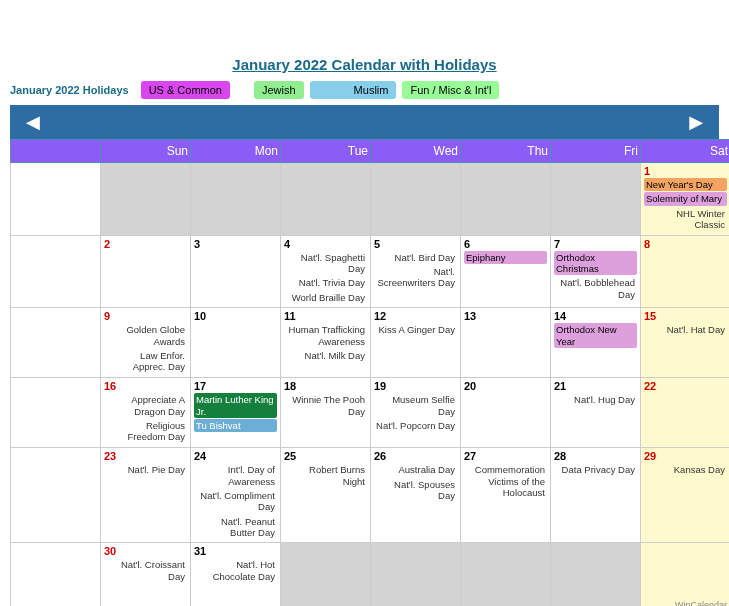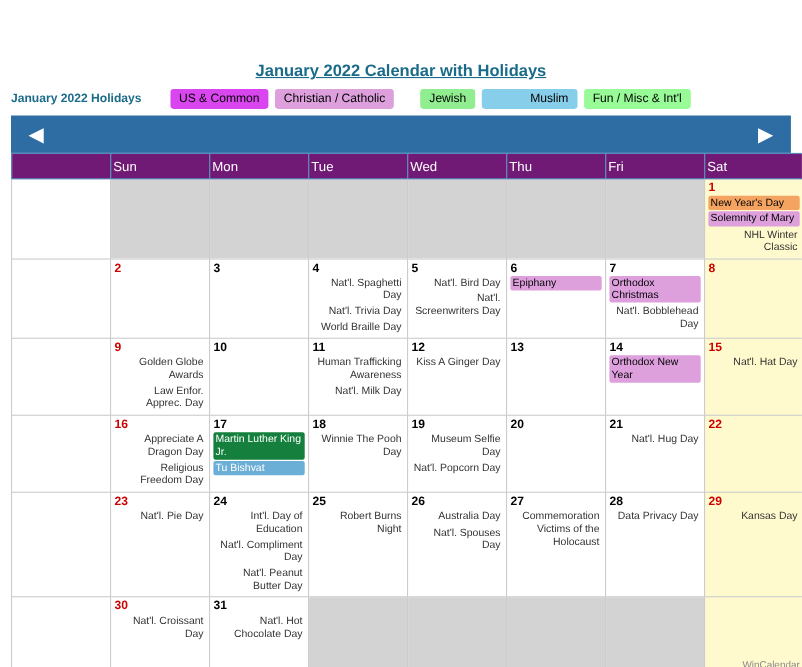--- a/index.html
+++ b/index.html
@@ -22,21 +22,21 @@
     .legend-row {
       display: flex;
       align-items: center;
       padding: 4px 10px 6px;
       gap: 6px;
     }
     .legend-label {
       color: #1a6b8a;
       font-size: 11px;
       font-weight: bold;
-      margin-right: 20px;
+      margin-right: 6px;
     }
     .legend-badge {
       padding: 3px 8px;
       font-size: 11px;
       border-radius: 3px;
       cursor: pointer;
     }
     .badge-us { background: #d946ef; color: #000; }
     .badge-christian { background: #dda0dd; color: #000; }
     .badge-jewish { background: #90ee90; color: #000; margin-left: 18px; }
@@ -67,23 +67,23 @@
       font-size: 18px;
       cursor: pointer;
       padding: 0 4px;
     }
     .cal-table {
       width: 100%;
       border-collapse: collapse;
       border: 1px solid #aaa;
     }
     .cal-table th {
-      background: #701a75;
-      color: #fff;
-      text-align: left;
+      background: #8b5cf6;
+      color: #fff;
+      text-align: right;
       padding: 4px 2px;
       font-size: 12px;
       border: 1px solid #5588bb;
       font-weight: normal;
     }
     .cal-table td {
       vertical-align: top;
       border: 1px solid #ccc;
       padding: 2px 3px;
       min-width: 90px;
@@ -137,21 +137,20 @@
     .creator a { color: #1a6b8a; text-decoration: underline; }
   </style>
 </head>
 <body>
 
 <div class="page-title">January 2022 Calendar with Holidays</div>
 
 <div class="legend-row">
   <span class="legend-label">January 2022 Holidays</span>
   <span class="legend-badge badge-us">US &amp; Common</span>
-  <span class="legend-badge badge-christian">Christian / Catholic</span>
   <span class="legend-badge badge-jewish">Jewish</span>
   <span class="legend-badge badge-muslim">Muslim</span>
   <span class="legend-badge badge-fun">Fun / Misc &amp; Int'l</span>
 </div>
 
 <div class="calendar-wrapper">
   <div class="cal-nav">
     <button class="nav-btn">◀</button>
     <button class="nav-btn">▶</button>
   </div>
@@ -285,21 +284,21 @@
       </tr>
 
       <tr>
         <td class="week-num">5</td>
         <td>
           <span class="day-num weekend">23</span>
           <div class="event ev-plain">Nat'l. Pie Day</div>
         </td>
         <td>
           <span class="day-num">24</span>
-          <div class="event ev-plain">Int'l. Day of Education</div>
+          <div class="event ev-plain">Int'l. Day of Awareness</div>
           <div class="event ev-plain">Nat'l. Compliment Day</div>
           <div class="event ev-plain">Nat'l. Peanut Butter Day</div>
         </td>
         <td>
           <span class="day-num">25</span>
           <div class="event ev-plain">Robert Burns Night</div>
         </td>
         <td>
           <span class="day-num">26</span>
           <div class="event ev-plain">Australia Day</div>

